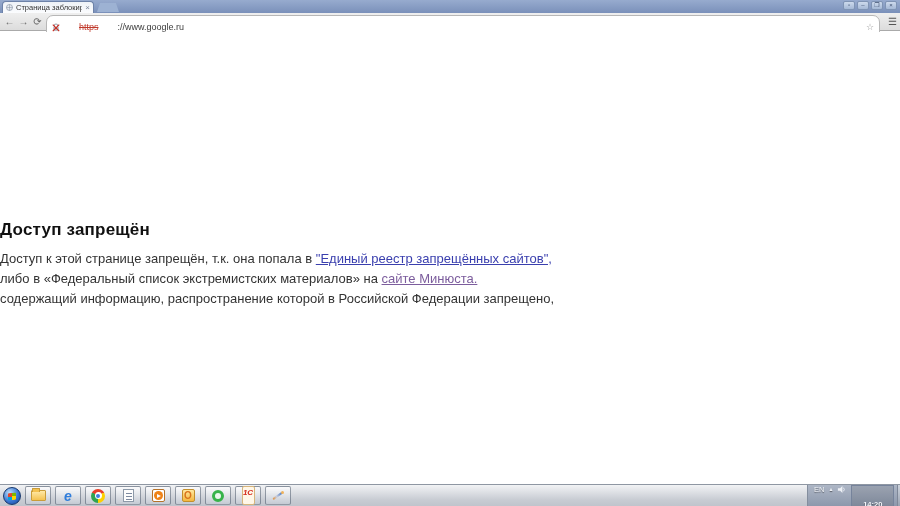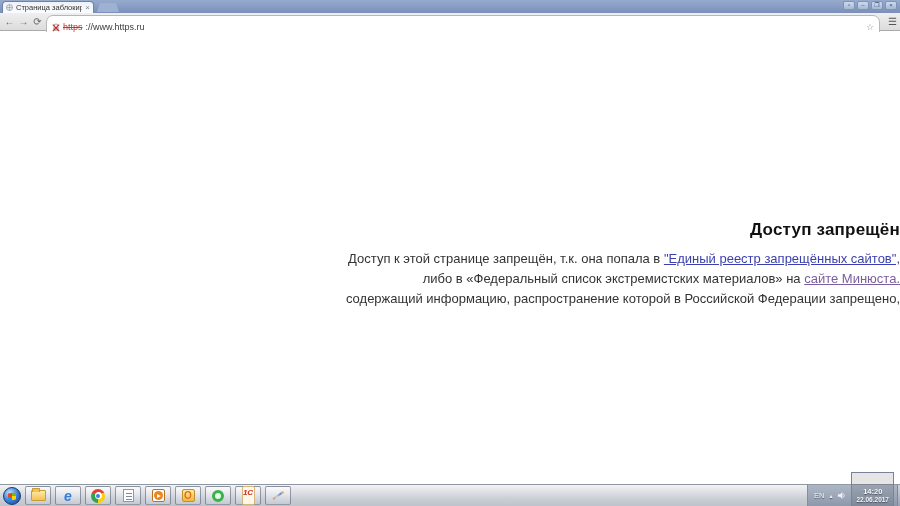--- a/index.html
+++ b/index.html
@@ -28,32 +28,32 @@
     line-height:7px; text-align:center; }
 
   
   .toolbar { position:relative; height:18px;
     background:linear-gradient(#efefef,#dcdcdc); border-bottom:1px solid #aaa; }
   .navbtn { position:absolute; top:2px; font-size:10px; color:#666;
     line-height:14px; width:13px; text-align:center; }
   .nav-back{ left:3px; } .nav-fwd{ left:17px; } .nav-reload{ left:31px; }
   .omnibox { position:absolute; left:46px; right:20px; top:2px; height:24px;
     background:#fff; border:1px solid #b7b7b7; border-radius:7px;
-    display:flex; align-items:center; padding:0 5px; gap:3px; }
+    display:flex; align-items:center; padding:0 5px; gap:19px; }
   .lock { position:relative; width:8px; height:9px; flex:0 0 auto; }
   .scheme { font-size:9px; color:#c0392b; text-decoration:line-through;
     text-decoration-color:#c0392b; }
   .urlrest { font-size:9px; color:#3c3c3c; }
   .omni-star { margin-left:auto; font-size:9px; color:#9a9a9a; line-height:10px; }
   .menubtn { position:absolute; right:3px; top:3px; font-size:10px; color:#555;
     line-height:11px; }
 
   
   .page { position:absolute; top:32px; bottom:0; left:0; right:0; background:#fff;
-    text-align:right; }
+    text-align:left; }
   .page h1 { margin-top:188px; font-size:17px; font-weight:bold; color:#111;
     letter-spacing:.2px; }
   .page .lines { margin-top:9px; font-size:13px; color:#333; line-height:20px; }
   .lnk1 { color:#3a3fae; text-decoration:underline; }
   .lnk2 { color:#7c5d9d; text-decoration:underline; }
 
   
   .taskbar { position:absolute; left:0; right:0; bottom:0; height:22px;
     background:linear-gradient(#f2f3f5,#c8ccd3 70%,#bfc4cc);
     border-top:1px solid #8f97a3; display:flex; align-items:center; }
@@ -103,21 +103,21 @@
     border-radius:2px; color:#d42b1e; font-weight:bold; font-style:italic;
     font-size:8px; line-height:12px; text-align:center; }
   .i-brush { width:14px; height:14px; position:relative; }
   .i-brush:before { content:""; position:absolute; left:1px; top:6px; width:11px;
     height:2px; background:linear-gradient(90deg,#e2903a,#c8cede 40%,#4a78c2);
     transform:rotate(-35deg); border-radius:1px; }
   .i-brush:after { content:""; position:absolute; right:1px; top:2px; width:3px;
     height:3px; background:#f0b25c; border-radius:50%; }
 
   
-  .tray { margin-left:auto; height:100%; display:flex; align-items:center;
+  .tray { margin-left:auto; height:100%; display:flex; align-items:flex-start;
     gap:5px; padding:0 3px 0 6px; border-left:1px solid #848e9e;
     background:linear-gradient(#aeb7c6,#8d98ac); color:#f4f6fa;
     text-shadow:0 1px 1px rgba(0,0,0,.45); }
   .tray-lang { font-size:7.5px; }
   .tray-chevron { font-size:6px; color:#eef1f6; }
   .clock { text-align:center; padding:15px 4px; border:1px solid #76839b;
     border-radius:0; background:rgba(0,0,0,.10); line-height:8px;font-weight:bold; }
   .clock .t { font-size:7.5px; }
   .clock .d { font-size:6.5px; }
   .showdesk { width:3px; height:100%; background:linear-gradient(#cdd3dc,#9aa3b2);
@@ -150,21 +150,21 @@
     <span class="navbtn nav-back">←</span>
     <span class="navbtn nav-fwd">→</span>
     <span class="navbtn nav-reload">⟳</span>
     <div class="omnibox">
       <svg class="lock" viewBox="0 0 10 11">
         <rect x="1.5" y="4.5" width="7" height="5.5" rx="1" fill="#b9bec6"></rect>
         <path d="M3 4.5 V3 a2 2 0 0 1 4 0 v1.5" fill="none" stroke="#9aa0aa" stroke-width="1.3"></path>
         <path d="M1 2 L9 10 M9 2 L1 10" stroke="#cc2a1e" stroke-width="1.4"></path>
       </svg>
       <span class="scheme">https</span>
-        <span class="urlrest">://www.https.ru</span>
+        <span class="urlrest">://www.google.ru</span>
       <span class="omni-star">☆</span>
     </div>
     <span class="menubtn">☰</span>
   </div>
 
   <div class="page">
     <h1>Доступ запрещён</h1>
     <div class="lines">
       <div><span>Доступ к этой странице запрещён, т.к. она попала в </span><a class="lnk1" href="#">"Единый реестр запрещённых сайтов",</a></div>
       <div><span>либо в «Федеральный список экстремистских материалов» на </span><a class="lnk2" href="#">сайте Минюста.</a></div>

